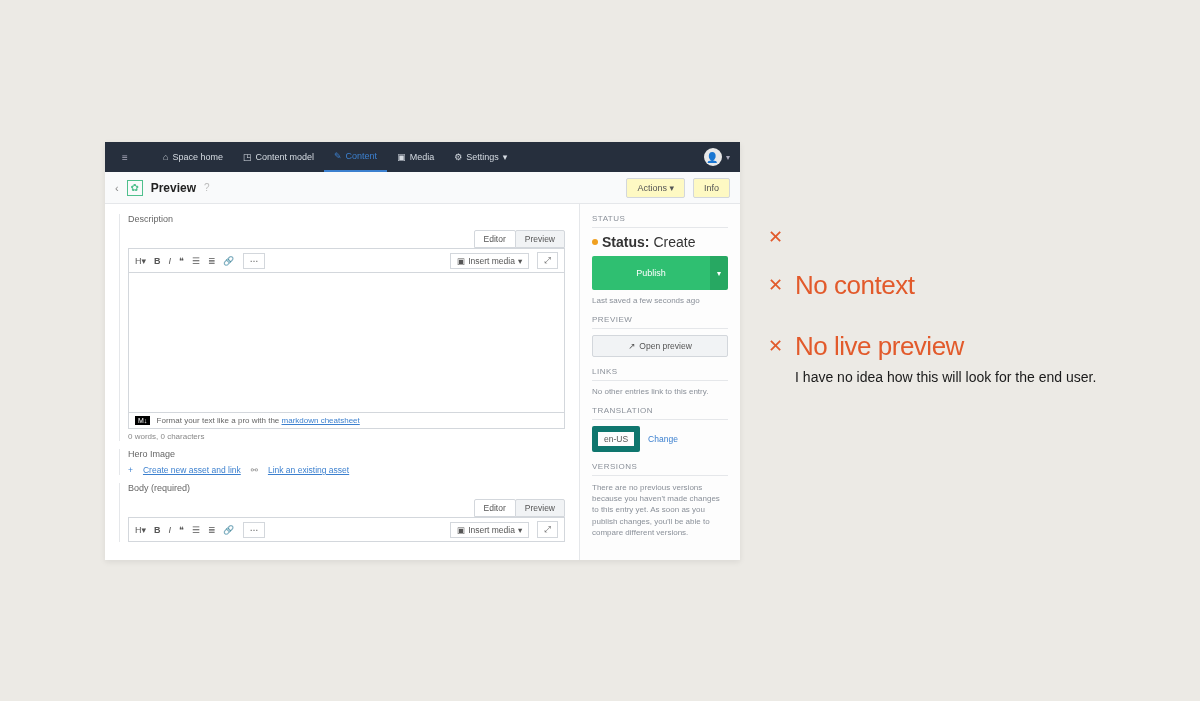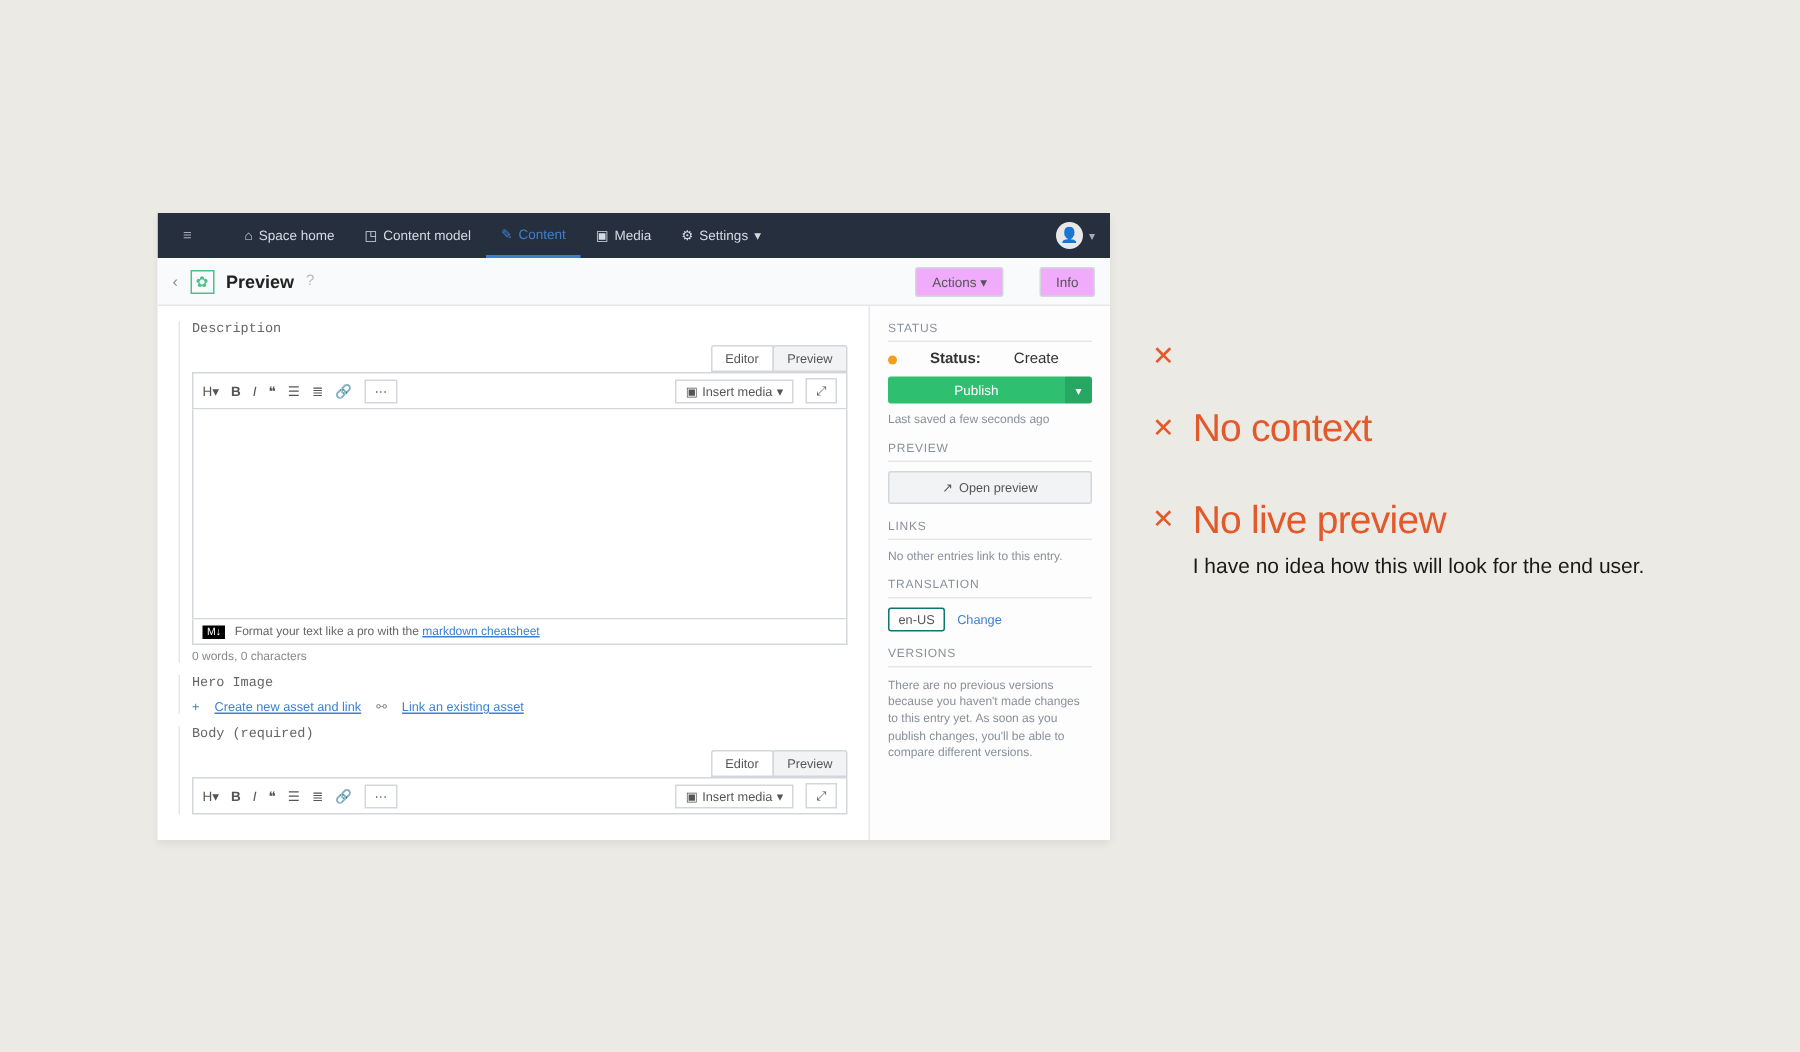--- a/index.html
+++ b/index.html
@@ -59,35 +59,35 @@
     display:flex; align-items:center; padding:0 10px; gap:8px;
   }
   .back { color:#888; font-size:11px; cursor:pointer; }
   .leaf {
     width:16px;height:16px;border:1px solid #4fc08d;display:flex;align-items:center;justify-content:center;color:#4fc08d;font-size:10px;
   }
   .title-text { font-size:12px; font-weight:600; color:#222;}
   .help { color:#bbb; font-size:10px;}
   .tb-spacer{flex:1;}
   .tb-btn {
-    border:1px solid #d3d7dc; background:#f0abfc; padding:4px 10px; font-size:9px;
-    border-radius:2px; color:#555; cursor:pointer;margin-left:16px;
+    border:1px solid #d3d7dc; background:#fef9c3; padding:4px 10px; font-size:9px;
+    border-radius:2px; color:#555; cursor:pointer;
   }
   
   .cols { display:flex; height:calc(100% - 62px); }
   .main {
     flex:1; padding:10px 14px; border-right:1px solid #e5e7ea;
     display:flex; flex-direction:column; gap:8px;
   }
   .side {
     width:160px; padding:10px 12px; background:#fdfdfd;
     display:flex; flex-direction:column; gap:10px;
   }
   .field-block { border-left:1px solid #e5e7ea; padding-left:8px; }
-  .field-label { font-size:9px; color:#666; margin-bottom:6px;font-family:Liberation Mono, monospace;}
+  .field-label { font-size:9px; color:#666; margin-bottom:6px;}
   .tabrow { display:flex; justify-content:flex-end; gap:0;}
   .tab {
     border:1px solid #d3d7dc; padding:3px 9px; font-size:8.5px; background:#fff;
     border-radius:2px 2px 0 0; margin-left:-1px; cursor:pointer; color:#555;
   }
   .tab.sel { background:#f1f3f5;}
   .toolbar {
     border:1px solid #d3d7dc; background:#fff; display:flex; align-items:center;
     padding:3px 6px; gap:8px; font-size:9px; color:#555;
   }
@@ -106,34 +106,34 @@
   .md-hint .mdbox{display:inline-block;background:#000;color:#fff;font-size:7px;padding:1px 3px;margin-right:4px;}
   .md-hint a{color:#3c80cf;text-decoration:underline;}
   .counter{font-size:8px;color:#888;margin-top:3px;}
   .hero-links{font-size:8.5px;display:flex;gap:10px;align-items:center;}
   .hero-links a{color:#3c80cf;text-decoration:underline;cursor:pointer;}
   .hero-links .plus{color:#3c80cf;}
   .hero-links .chain{color:#888;}
   
   .side-section-title{font-size:8px;color:#8a9099;letter-spacing:.5px;margin-bottom:4px;text-transform:uppercase;}
   .side hr{border:0;border-top:1px solid #e5e7ea;margin:2px 0 6px;}
-  .status-row{display:flex;align-items:center;gap:22px;font-size:10px;}
+  .status-row{display:flex;align-items:center;gap:4px;font-size:14px;}
   .dot{width:6px;height:6px;border-radius:50%;background:#f0a020;}
   .publish{
-    display:flex;align-items:center;justify-content:center;gap:0;height:18px;margin-top:6px;
+    display:flex;align-items:center;justify-content:center;gap:0;height:34px;margin-top:6px;
   }
   .publish-main{flex:1;background:#2fbf71;color:#fff;display:flex;align-items:center;justify-content:center;border-radius:2px 0 0 2px;font-size:9px;cursor:pointer;height:100%;}
   .publish-chev{width:18px;background:#27a862;color:#fff;display:flex;align-items:center;justify-content:center;border-radius:0 2px 2px 0;font-size:8px;cursor:pointer;height:100%;}
   .muted{font-size:8px;color:#8a9099;}
   .preview-btn{
     border:1px solid #d3d7dc;background:#f1f3f5;display:flex;align-items:center;justify-content:center;
     gap:4px;padding:5px 0;font-size:8.5px;color:#555;cursor:pointer;border-radius:2px;
   }
   .locale-row{display:flex;gap:8px;font-size:8.5px;align-items:center;}
-  .locale-box{border:1px solid #0f766e;padding:2px 6px;border-radius:2px;color:#555;text-align:right;}
+  .locale-box{border:6px solid #0f766e;padding:2px 6px;border-radius:2px;color:#555;text-align:right;}
   .change-link{color:#3c80cf;}
   .versions-text{font-size:8px;color:#8a9099;line-height:1.4;}
   
   .annotations {
     position:absolute;
     left: 768px;
     top: 222px;
     width: 360px;
     display:flex;flex-direction:column;gap:30px;
   }

